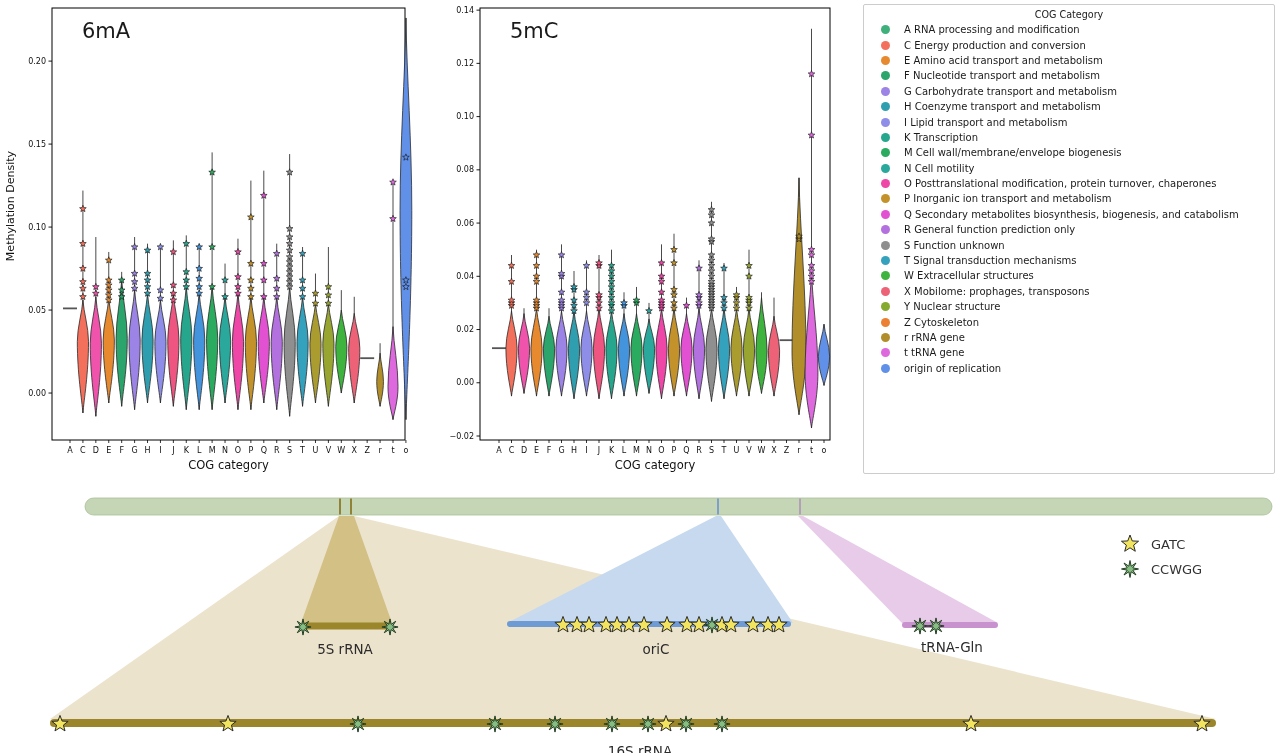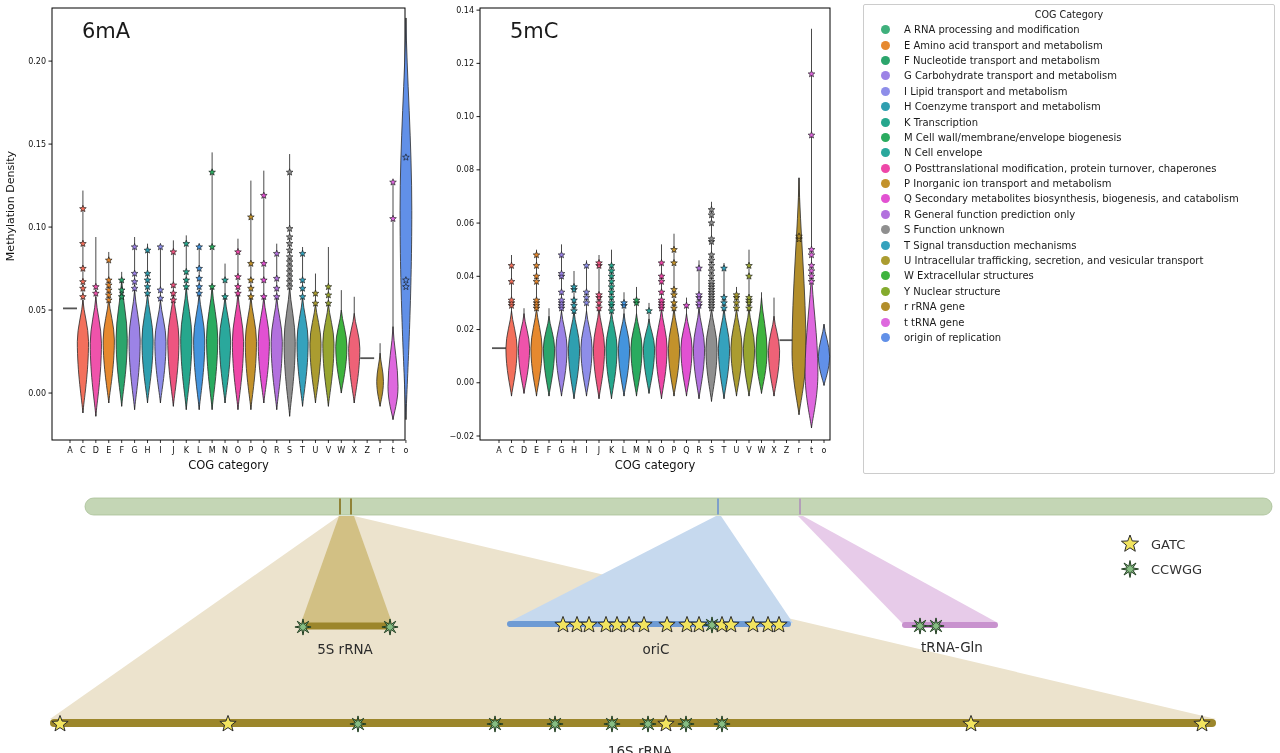--- a/index.html
+++ b/index.html
@@ -654,50 +654,54 @@
       </g>
     </svg>
   <div id="cog-legend">
     <div class="lg-title">COG Category</div>
     <div id="lg-rows">
         <div class="lg-row">
           <span class="lg-dot" style="background: rgb(63, 176, 124);"></span>
           <span class="lg-label">A RNA processing and modification</span>
         </div>
         <div class="lg-row">
+          <span class="lg-dot" style="background: rgb(243, 112, 92);"></span>
+          <span class="lg-label">C Energy production and conversion</span>
+        </div>
+        <div class="lg-row">
           <span class="lg-dot" style="background: rgb(230, 137, 47);"></span>
           <span class="lg-label">E Amino acid transport and metabolism</span>
         </div>
         <div class="lg-row">
           <span class="lg-dot" style="background: rgb(43, 165, 108);"></span>
           <span class="lg-label">F Nucleotide transport and metabolism</span>
         </div>
         <div class="lg-row">
           <span class="lg-dot" style="background: rgb(156, 131, 230);"></span>
           <span class="lg-label">G Carbohydrate transport and metabolism</span>
         </div>
         <div class="lg-row">
+          <span class="lg-dot" style="background: rgb(47, 159, 176);"></span>
+          <span class="lg-label">H Coenzyme transport and metabolism</span>
+        </div>
+        <div class="lg-row">
           <span class="lg-dot" style="background: rgb(142, 142, 233);"></span>
           <span class="lg-label">I Lipid transport and metabolism</span>
         </div>
         <div class="lg-row">
-          <span class="lg-dot" style="background: rgb(47, 159, 176);"></span>
-          <span class="lg-label">H Coenzyme transport and metabolism</span>
-        </div>
-        <div class="lg-row">
           <span class="lg-dot" style="background: rgb(38, 167, 141);"></span>
           <span class="lg-label">K Transcription</span>
         </div>
         <div class="lg-row">
           <span class="lg-dot" style="background: rgb(42, 171, 95);"></span>
           <span class="lg-label">M Cell wall/membrane/envelope biogenesis</span>
         </div>
         <div class="lg-row">
           <span class="lg-dot" style="background: rgb(42, 168, 156);"></span>
-          <span class="lg-label">N Cell envelope</span>
+          <span class="lg-label">N Cell motility</span>
         </div>
         <div class="lg-row">
           <span class="lg-dot" style="background: rgb(238, 71, 168);"></span>
           <span class="lg-label">O Posttranslational modification, protein turnover, chaperones</span>
         </div>
         <div class="lg-row">
           <span class="lg-dot" style="background: rgb(195, 146, 43);"></span>
           <span class="lg-label">P Inorganic ion transport and metabolism</span>
         </div>
         <div class="lg-row">
@@ -710,30 +714,34 @@
         </div>
         <div class="lg-row">
           <span class="lg-dot" style="background: rgb(143, 143, 143);"></span>
           <span class="lg-label">S Function unknown</span>
         </div>
         <div class="lg-row">
           <span class="lg-dot" style="background: rgb(53, 162, 189);"></span>
           <span class="lg-label">T Signal transduction mechanisms</span>
         </div>
         <div class="lg-row">
-          <span class="lg-dot" style="background: rgb(171, 156, 48);"></span>
-          <span class="lg-label">U Intracellular trafficking, secretion, and vesicular transport</span>
-        </div>
-        <div class="lg-row">
           <span class="lg-dot" style="background: rgb(62, 180, 62);"></span>
           <span class="lg-label">W Extracellular structures</span>
         </div>
         <div class="lg-row">
+          <span class="lg-dot" style="background: rgb(238, 98, 119);"></span>
+          <span class="lg-label">X Mobilome: prophages, transposons</span>
+        </div>
+        <div class="lg-row">
           <span class="lg-dot" style="background: rgb(132, 171, 45);"></span>
           <span class="lg-label">Y Nuclear structure</span>
+        </div>
+        <div class="lg-row">
+          <span class="lg-dot" style="background: rgb(236, 128, 50);"></span>
+          <span class="lg-label">Z Cytoskeleton</span>
         </div>
         <div class="lg-row">
           <span class="lg-dot" style="background: rgb(178, 142, 43);"></span>
           <span class="lg-label">r rRNA gene</span>
         </div>
         <div class="lg-row">
           <span class="lg-dot" style="background: rgb(222, 104, 222);"></span>
           <span class="lg-label">t tRNA gene</span>
         </div>
         <div class="lg-row">

